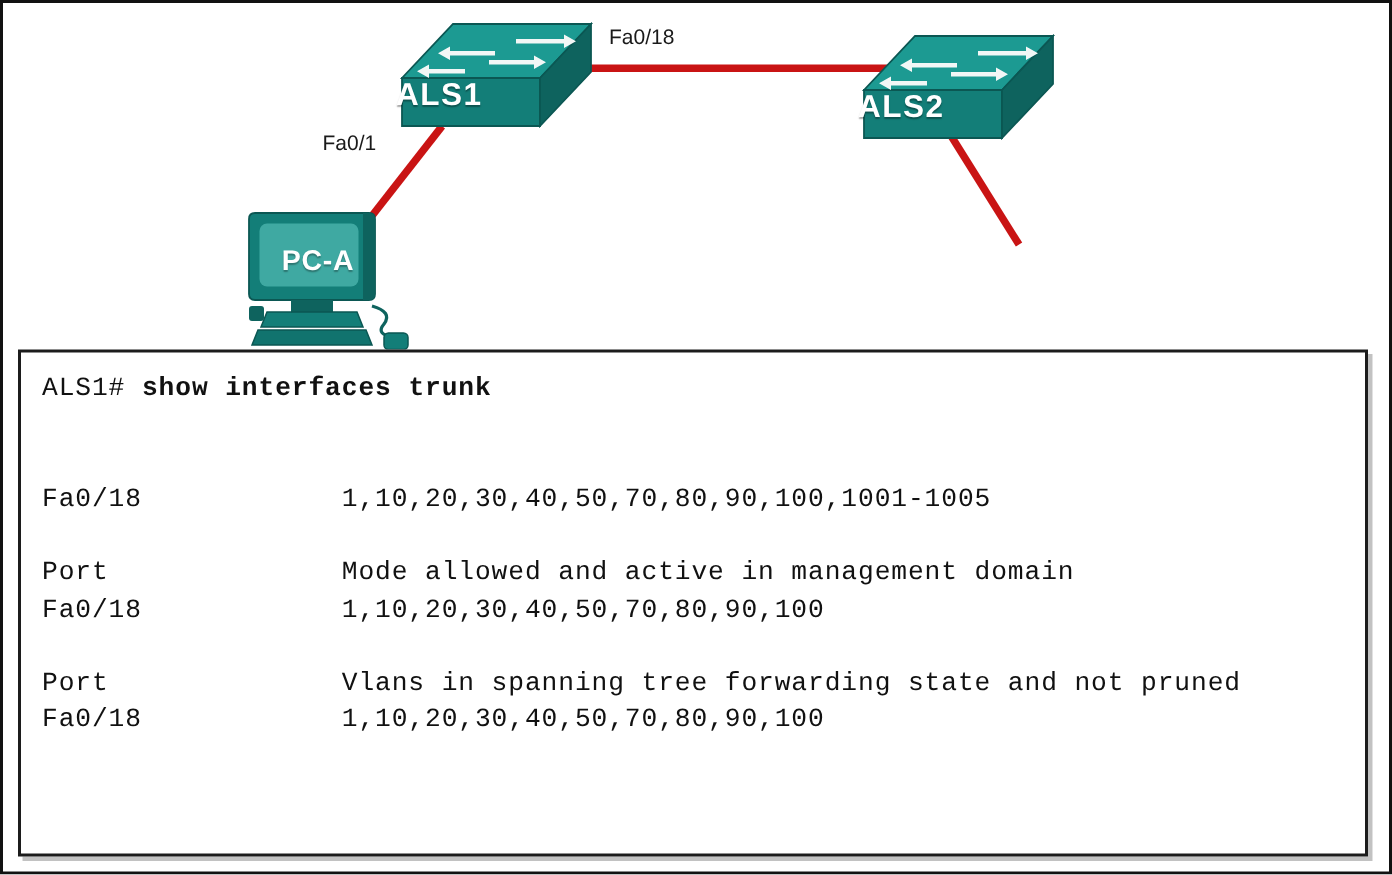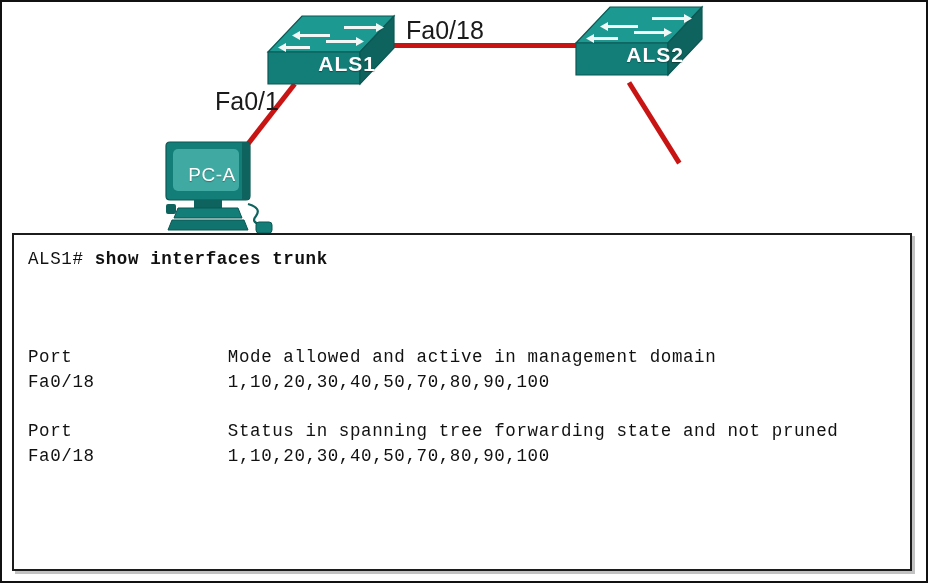--- a/index.html
+++ b/index.html
@@ -32,39 +32,39 @@
   .link {
     position: absolute;
     background: #C91414;
     transform-origin: 0 50%;
   }
 
   
   .iface-label {
     position: absolute;
     font-family: "Liberation Sans", sans-serif;
-    font-size: 25px;
+    font-size: 14px;
     color: #1a1a1a;
     white-space: nowrap;
     letter-spacing: 0px;
   }
 
   
   .switch {
     position: absolute;
     width: 134px;
     height: 78px;
   }
   .switch svg { display: block; }
   .switch-label {
     position: absolute;
     left: 0;
     top: 38px;
     width: 112px;
-    text-align: right;
+    text-align: left;
     font-family: "Liberation Sans", sans-serif;
     font-size: 21px;
     font-weight: bold;
     color: #ffffff;
     letter-spacing: 1px;
     text-shadow: 0 1px 1px rgba(0,0,0,0.35);
     pointer-events: none;
   }
 
   
@@ -75,21 +75,21 @@
   }
   .pc svg { display: block; }
   .pc-label {
     position: absolute;
     left: 10px;
     top: 26px;
     width: 76px;
     text-align: center;
     font-family: "Liberation Sans", sans-serif;
     font-size: 19px;
-    font-weight: normal;
+    font-weight: bold;
     color: #ffffff;
     letter-spacing: 0.5px;
     text-shadow: 0 1px 1px rgba(0,0,0,0.3);
     pointer-events: none;
   }
 
   
   #terminal {
     position: absolute;
     left: 10px;
@@ -147,21 +147,21 @@
           <polygon points="66,20 36,20 36,17 28,21.5 36,26 36,23 66,23"></polygon>
 
           <polygon points="62,26 92,26 92,23 100,27.5 92,32 92,29 62,29"></polygon>
 
           <polygon points="46,32 22,32 22,29 14,33.5 22,38 22,35 46,35"></polygon>
         </g>
       </svg>
       <div class="switch-label">ALS1</div>
     </div>
 
-    <div class="switch" style="left:570px; top:3px;">
+    <div class="switch" style="left:570px; top:20px;">
       <svg width="134" height="78" viewBox="0 0 134 78">
         <polygon points="38,2 130,2 96,38 4,38" fill="#1C9A92" stroke="#0B5753" stroke-width="1.2"></polygon>
         <polygon points="4,38 96,38 96,70 4,70" fill="#137E78" stroke="#0B5753" stroke-width="1.2"></polygon>
         <polygon points="96,38 130,2 130,34 96,70" fill="#0E635E" stroke="#0B5753" stroke-width="1.2"></polygon>
         <g fill="#F2F7F6" stroke="none">
           <polygon points="80,12 112,12 112,9 120,13.5 112,18 112,15 80,15"></polygon>
           <polygon points="66,20 36,20 36,17 28,21.5 36,26 36,23 66,23"></polygon>
           <polygon points="62,26 92,26 92,23 100,27.5 92,32 92,29 62,29"></polygon>
           <polygon points="46,32 22,32 22,29 14,33.5 22,38 22,35 46,35"></polygon>
         </g>
@@ -195,22 +195,23 @@
 
 
   </div>
 
   <div id="terminal">
 
     <div class="term-line"><span>ALS1# </span><span class="term-cmd-bold">show interfaces trunk</span></div>
 
     <div class="term-line blank">&nbsp;</div>
     <div class="term-line blank">&nbsp;</div>
+    <div class="term-line">Fa0/18            1,10,20,30,40,50,70,80,90,100,1001-1005</div>
     <div class="term-line blank">&nbsp;</div>
     <div class="term-line">Port              Mode allowed and active in management domain</div>
     <div class="term-line">Fa0/18            1,10,20,30,40,50,70,80,90,100</div>
     <div class="term-line blank">&nbsp;</div>
-    <div class="term-line">Port              Status in spanning tree forwarding state and not pruned</div>
+    <div class="term-line">Port              Vlans in spanning tree forwarding state and not pruned</div>
     <div class="term-line">Fa0/18            1,10,20,30,40,50,70,80,90,100</div>
 
   </div>
 
 </div>
 
 </body></html>

